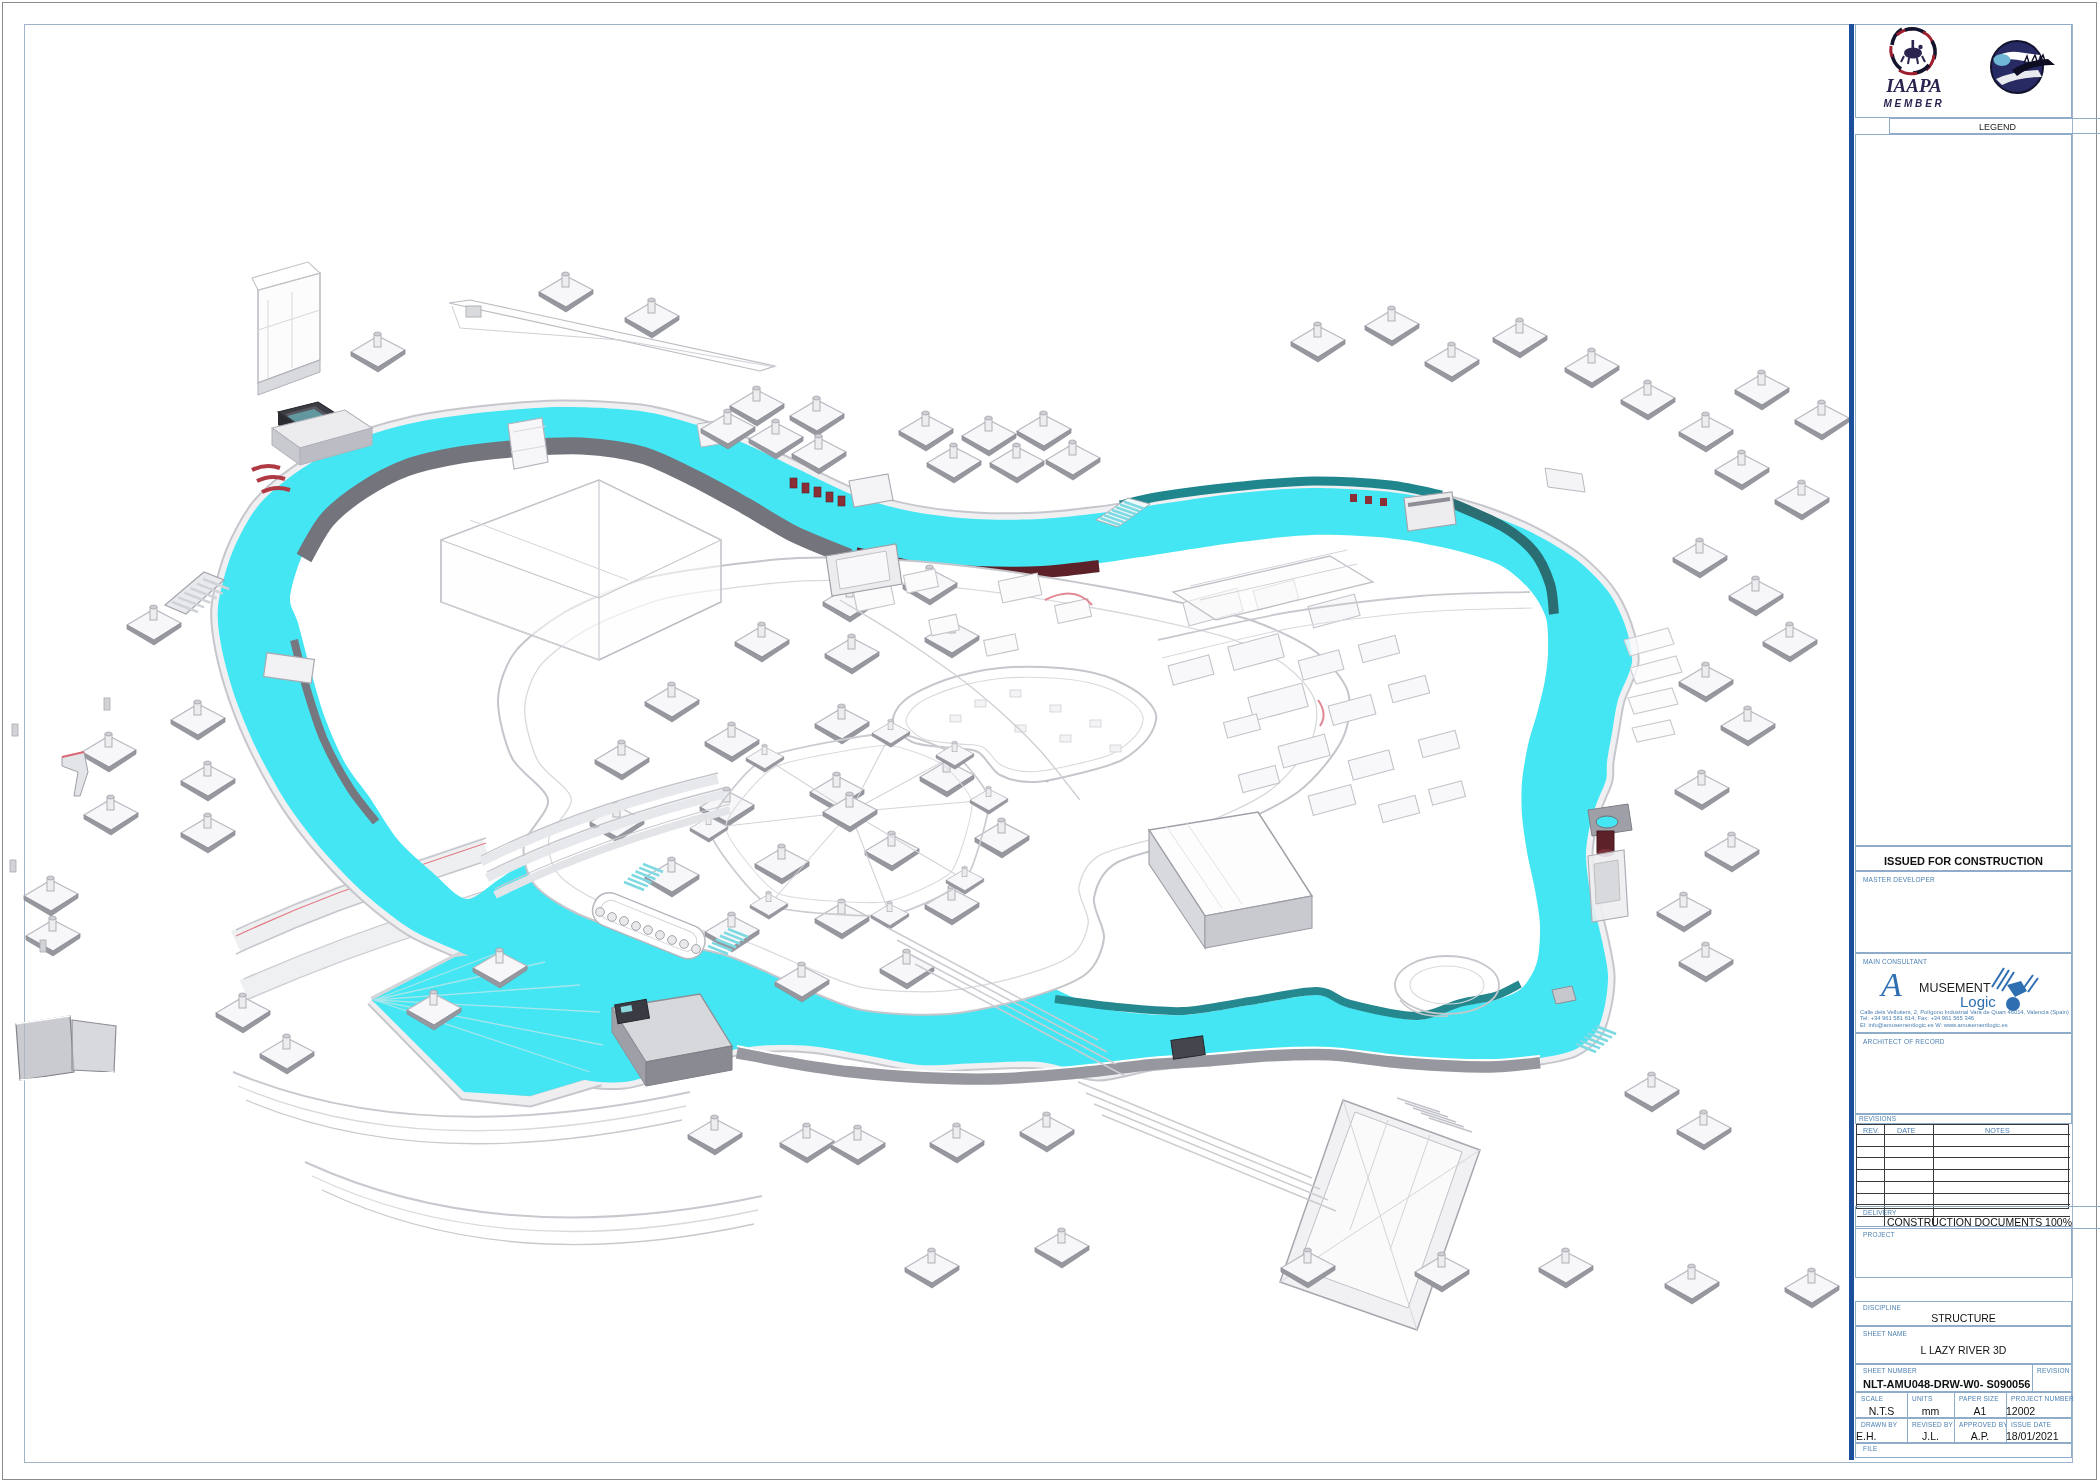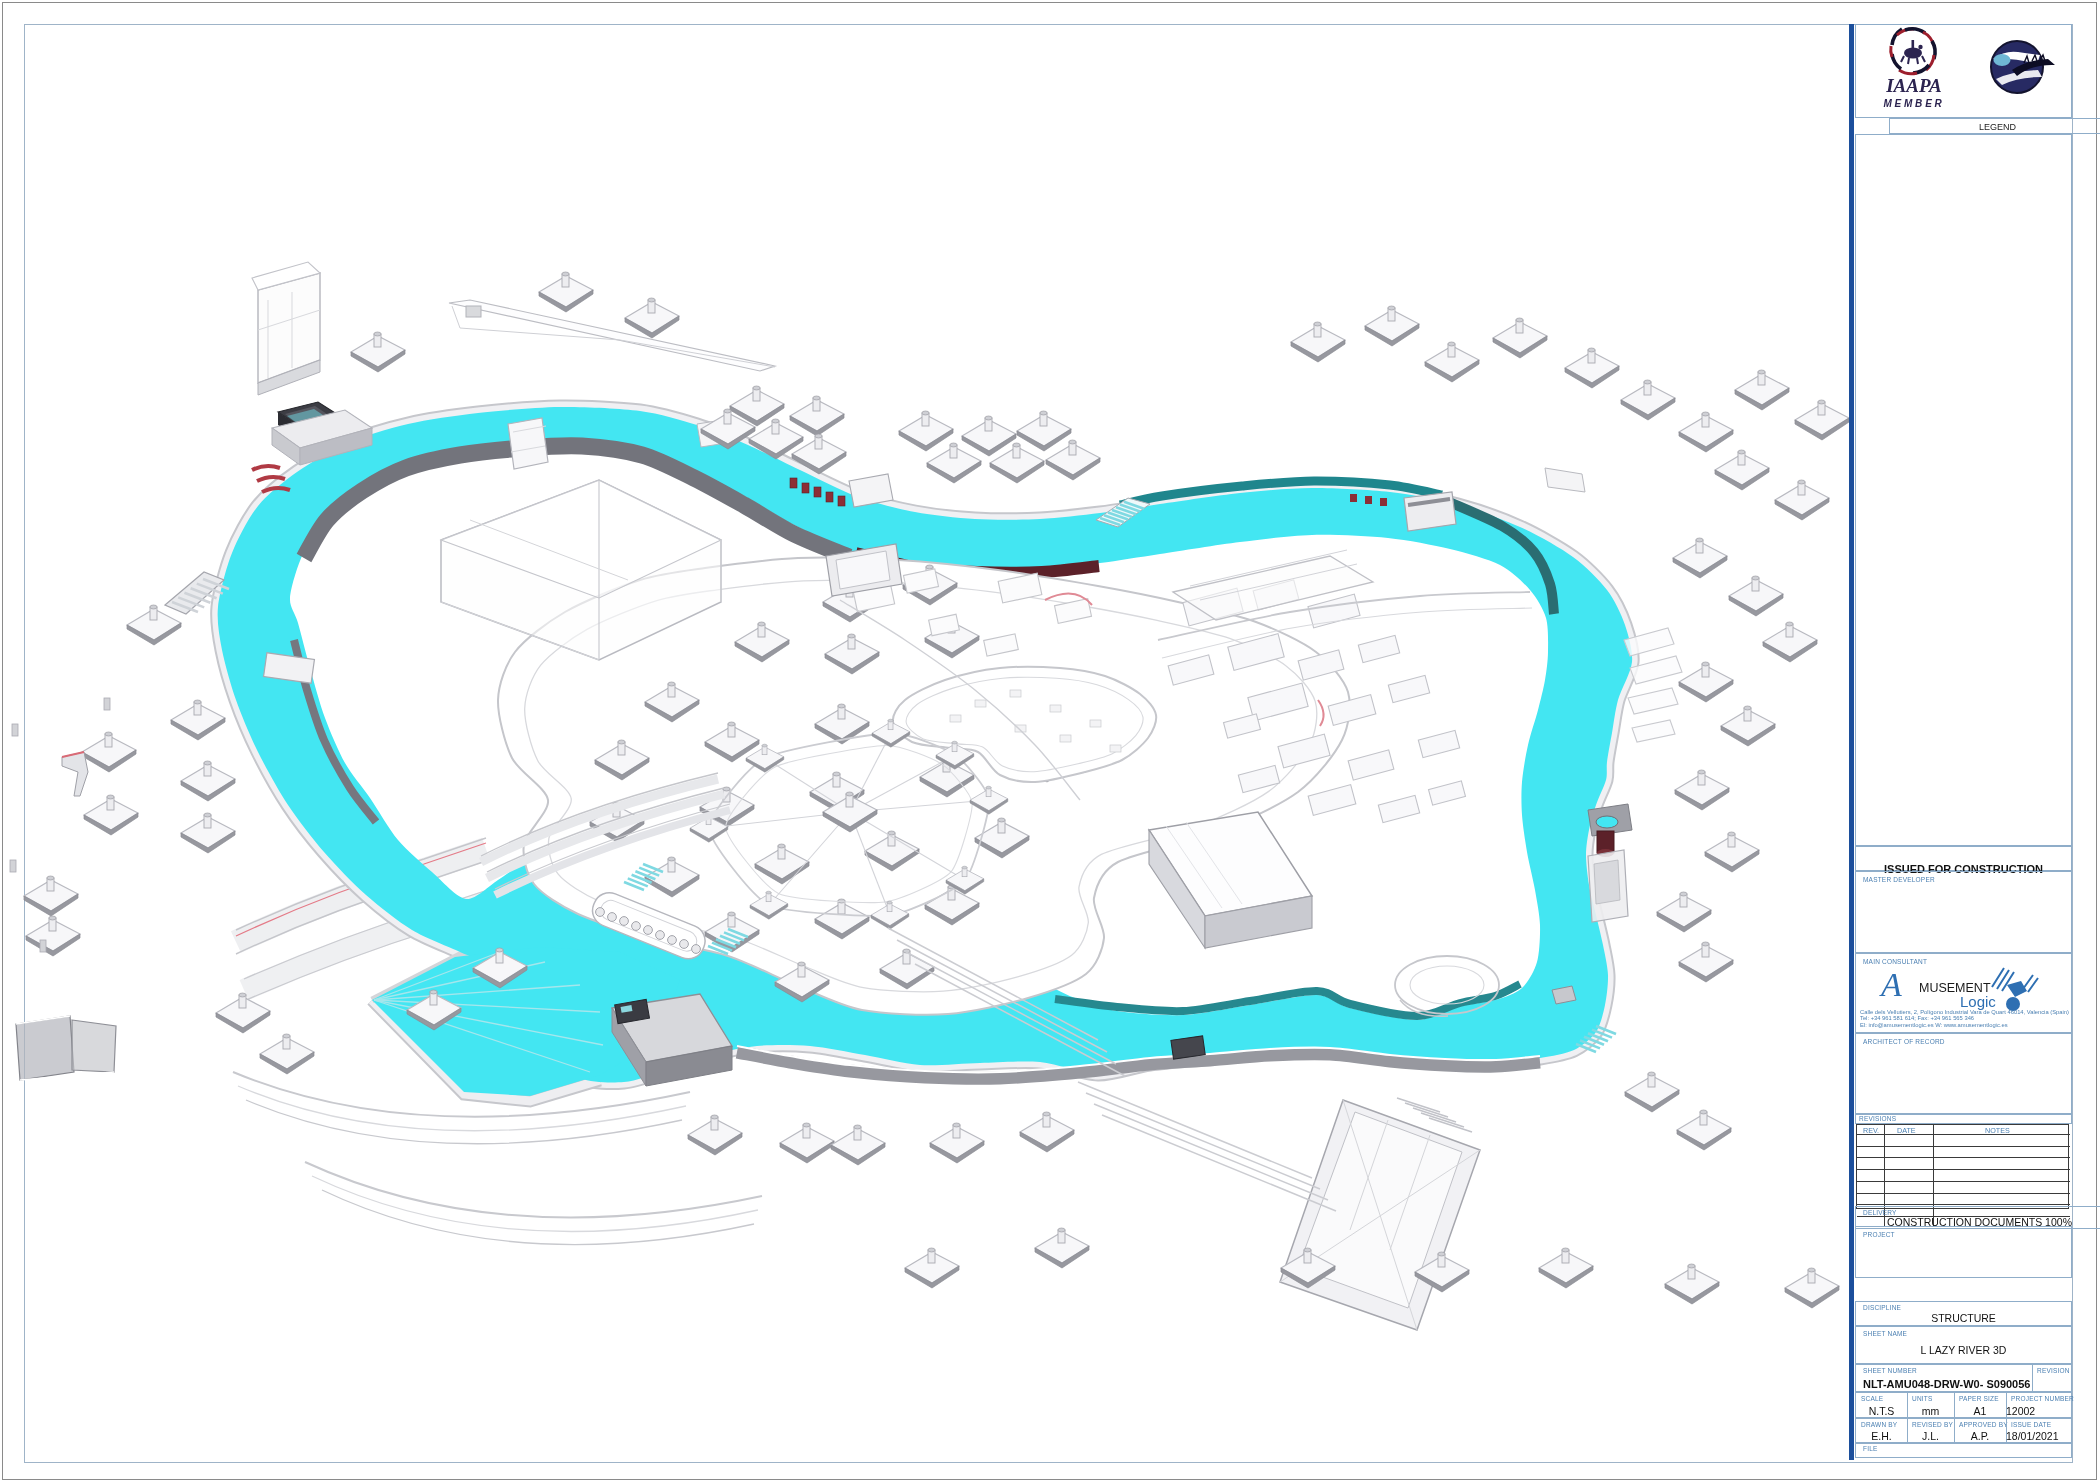--- a/index.html
+++ b/index.html
@@ -415,21 +415,21 @@
 <path d="M12,42 q16,-8 42,-9 l4,7 q-24,0 -40,8 z" fill="#ffffff" opacity="0.9"></path>
 <path d="M28,33 q15,-10 36,-11 l7,6 q-23,-1 -38,11z" fill="#0d0d24"></path>
 <path d="M40,26 l3,-7 l2,7 M48,24 l3,-6 l2,6 M56,23 l3,-5 l2,6" stroke="#0d0d24" stroke-width="1.4" fill="none"></path>
 </svg>
 </div>
 <div style="position:absolute;left:1855px;top:118px;width:217px;height:16px;border:1px solid #8fadc9;margin-left:34px;">
     <div style="font:9px 'Liberation Sans',sans-serif;color:#222;text-align:center;margin-top:3px">LEGEND</div>
   </div>
 <div style="position:absolute;left:1855px;top:134px;width:217px;height:712px;border:1px solid #8fadc9;"></div>
 <div style="position:absolute;left:1855px;top:846px;width:217px;height:25px;border:1px solid #8fadc9;">
-    <div style="font:bold 11px 'Liberation Sans',sans-serif;color:#111;text-align:center;margin-top:16px">ISSUED FOR CONSTRUCTION</div>
+    <div style="font:bold 11px 'Liberation Sans',sans-serif;color:#111;text-align:center;margin-top:8px">ISSUED FOR CONSTRUCTION</div>
   </div>
 <div style="position:absolute;left:1855px;top:871px;width:217px;height:82px;border:1px solid #8fadc9;">
     <span style="font:6.5px 'Liberation Sans',sans-serif;color:#4c80b2;position:absolute;letter-spacing:0.2px;white-space:nowrap;left:7px;top:4px">MASTER DEVELOPER</span>
   </div>
 <div style="position:absolute;left:1855px;top:953px;width:217px;height:80px;border:1px solid #8fadc9;">
     <span style="font:6.5px 'Liberation Sans',sans-serif;color:#4c80b2;position:absolute;letter-spacing:0.2px;white-space:nowrap;left:7px;top:4px">MAIN CONSULTANT</span>
 <svg width="214" height="48" viewBox="0 0 214 48" style="position:absolute;left:1px;top:9px">
 <text x="24" y="33" font-family="Liberation Serif,serif" font-style="italic" font-size="34" fill="#2e6fb2">A</text>
 <text x="62" y="29" font-family="Liberation Sans,sans-serif" font-size="12.5" fill="#1a1a1a">MUSEMENT</text>
 <text x="103" y="44" font-family="Liberation Sans,sans-serif" font-size="15" fill="#2e6fb2">Logic</text>
@@ -492,21 +492,21 @@
     <div style="font:10.5px 'Liberation Sans',sans-serif;color:#111;position:absolute;left:51px;top:12px;width:47px;text-align:center">mm</div>
 <div style="position:absolute;left:98px;top:0;width:0;height:24px;border-left:1px solid #8fadc9"></div>
 <span style="font:6.5px 'Liberation Sans',sans-serif;color:#4c80b2;position:absolute;letter-spacing:0.2px;white-space:nowrap;left:103px;top:2px">PAPER SIZE</span>
     <div style="font:10.5px 'Liberation Sans',sans-serif;color:#111;position:absolute;left:98px;top:12px;width:52px;text-align:center">A1</div>
 <div style="position:absolute;left:150px;top:0;width:0;height:24px;border-left:1px solid #8fadc9"></div>
 <span style="font:6.5px 'Liberation Sans',sans-serif;color:#4c80b2;position:absolute;letter-spacing:0.2px;white-space:nowrap;left:155px;top:2px">PROJECT NUMBER</span>
     <div style="font:10.5px 'Liberation Sans',sans-serif;color:#111;position:absolute;left:150px;top:12px;width:66px;text-align:left">12002</div>
 </div>
 <div style="position:absolute;left:1855px;top:1418px;width:217px;height:25px;border:1px solid #8fadc9;">
 <span style="font:6.5px 'Liberation Sans',sans-serif;color:#4c80b2;position:absolute;letter-spacing:0.2px;white-space:nowrap;left:5px;top:2px">DRAWN BY</span>
-    <div style="font:10.5px 'Liberation Sans',sans-serif;color:#111;position:absolute;left:0px;top:11px;width:51px;text-align:center">E.H.</div>
+    <div style="font:10.5px 'Liberation Sans',sans-serif;color:#111;position:absolute;left:0px;top:11px;width:51px;">E.H.</div>
 <div style="position:absolute;left:51px;top:0;width:0;height:23px;border-left:1px solid #8fadc9"></div>
 <span style="font:6.5px 'Liberation Sans',sans-serif;color:#4c80b2;position:absolute;letter-spacing:0.2px;white-space:nowrap;left:56px;top:2px">REVISED BY</span>
     <div style="font:10.5px 'Liberation Sans',sans-serif;color:#111;position:absolute;left:51px;top:11px;width:47px;text-align:center">J.L.</div>
 <div style="position:absolute;left:98px;top:0;width:0;height:23px;border-left:1px solid #8fadc9"></div>
 <span style="font:6.5px 'Liberation Sans',sans-serif;color:#4c80b2;position:absolute;letter-spacing:0.2px;white-space:nowrap;left:103px;top:2px">APPROVED BY</span>
     <div style="font:10.5px 'Liberation Sans',sans-serif;color:#111;position:absolute;left:98px;top:11px;width:52px;text-align:center">A.P.</div>
 <div style="position:absolute;left:150px;top:0;width:0;height:23px;border-left:1px solid #8fadc9"></div>
 <span style="font:6.5px 'Liberation Sans',sans-serif;color:#4c80b2;position:absolute;letter-spacing:0.2px;white-space:nowrap;left:155px;top:2px">ISSUE DATE</span>
     <div style="font:10.5px 'Liberation Sans',sans-serif;color:#111;position:absolute;left:150px;top:11px;width:66px;text-align:left">18/01/2021</div>
 </div>

